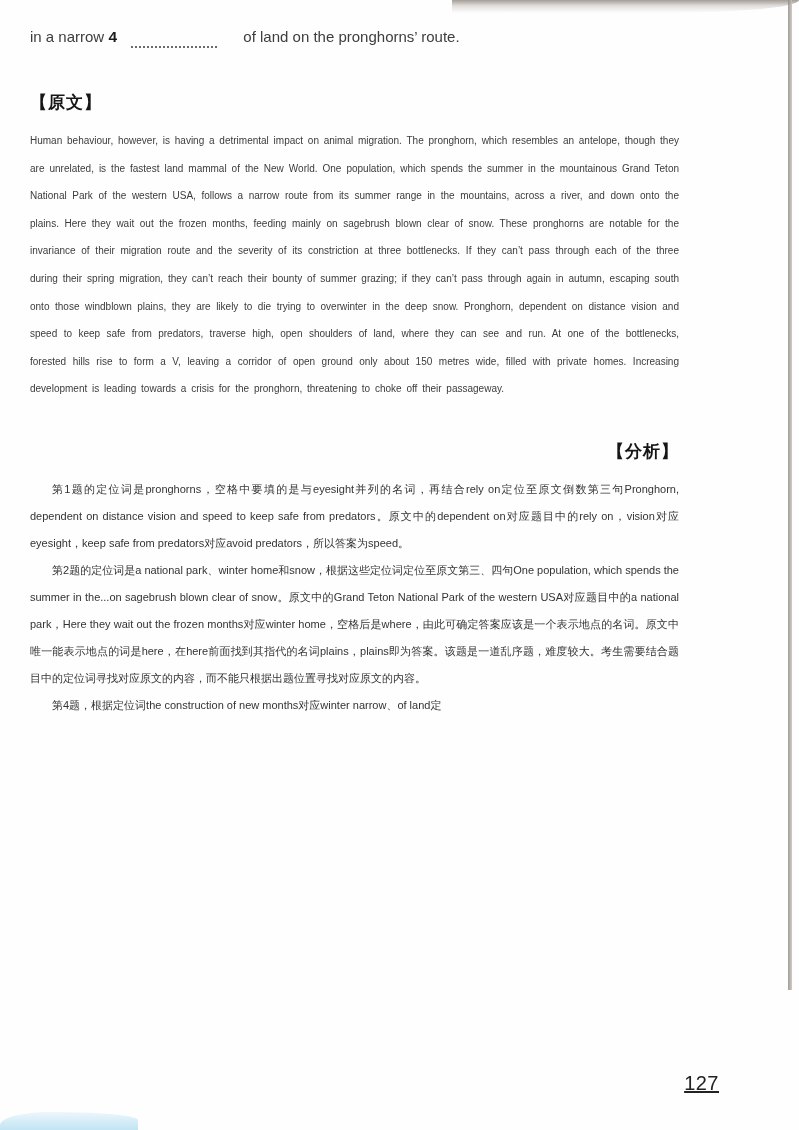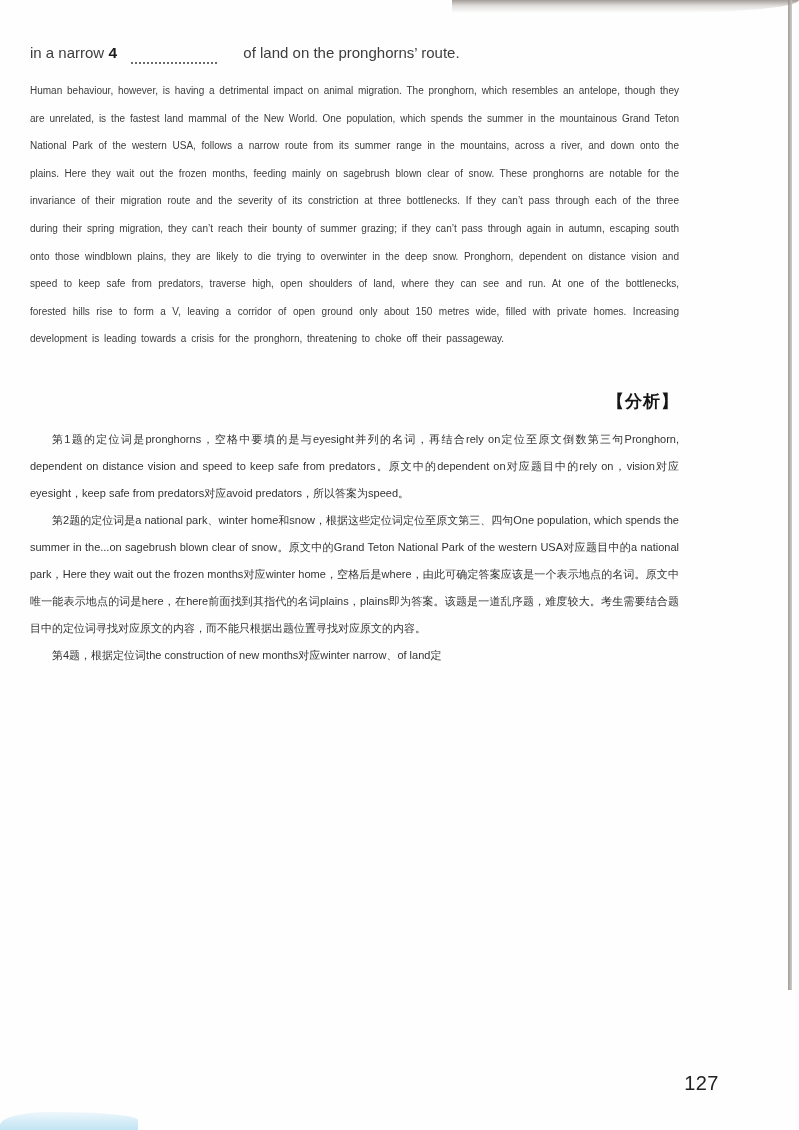--- a/index.html
+++ b/index.html
@@ -21,21 +21,21 @@
     background: linear-gradient(to right, #8f8a85, #c9c4bf);
     opacity: 0.85;
   }
   .scan-smudge-blue {
     position: absolute; left: 0; top: 1112px; width: 138px; height: 18px;
     background: linear-gradient(to bottom, rgba(188,225,243,0.25), rgba(173,219,240,0.75));
     border-radius: 45% 80% 0 0 / 90% 55% 0 0;
   }
   .content {
     position: absolute; left: 0; top: 0; width: 710px;
-    padding: 16px 31px 0 30px; box-sizing: border-box;
+    padding: 0 31px 0 30px; box-sizing: border-box;
   }
   .question-line {
     margin: 0; padding-top: 28px;
     font-size: 15px; color: #3d3d3d;
   }
   .question-line b { color: #1c1c1c; font-size: 15.5px; }
   .answer-blank {
     display: inline-block; width: 86px; height: 13px;
     border-bottom: 2px dotted #6b6b6b;
     margin: 0 22px 0 10px;
@@ -58,41 +58,42 @@
   .body-zh {
     margin: 0; 
     font-size: 11px; line-height: 27px;
     text-align: justify; text-justify: inter-word;
     text-indent: 2em;
     color: #333333;
   }
   .analysis-block { margin-top: 13px; }
   .page-number {
     position: absolute; top: 1072px; right: 80px;
-    font-size: 20px; color: #222222; letter-spacing: 0.5px;
+    font-size: 20px; color: #222222; letter-spacing: 0.5px; text-decoration: underline;
   }
 </style>
 </head>
 <body>
 
 <div class="page">
 
   <div class="scan-shadow-top"></div>
   <div class="scan-edge-line"></div>
   <div class="scan-smudge-blue"></div>
 
   <div class="content">
 
     <p class="question-line">
       <span>in a narrow</span>
       <b>4</b>
       <span class="answer-blank"></span>
       <span>of land on the pronghorns’ route.</span>
     </p>
 
+    <h2 class="section-header header-original">【原文】</h2>
 
     <p class="body-en">Human behaviour, however, is having a detrimental impact on animal migration. The pronghorn, which resembles an antelope, though they are unrelated, is the fastest land mammal of the New World. One population, which spends the summer in the mountainous Grand Teton National Park of the western USA, follows a narrow route from its summer range in the mountains, across a river, and down onto the plains. Here they wait out the frozen months, feeding mainly on sagebrush blown clear of snow. These pronghorns are notable for the invariance of their migration route and the severity of its constriction at three bottlenecks. If they can’t pass through each of the three during their spring migration, they can’t reach their bounty of summer grazing; if they can’t pass through again in autumn, escaping south onto those windblown plains, they are likely to die trying to overwinter in the deep snow. Pronghorn, dependent on distance vision and speed to keep safe from predators, traverse high, open shoulders of land, where they can see and run. At one of the bottlenecks, forested hills rise to form a V, leaving a corridor of open ground only about 150 metres wide, filled with private homes. Increasing development is leading towards a crisis for the pronghorn, threatening to choke off their passageway.</p>
 
     <h2 class="section-header header-analysis">【分析】</h2>
 
     <div class="analysis-block">
       <p class="body-zh">第1题的定位词是pronghorns，空格中要填的是与eyesight并列的名词，再结合rely on定位至原文倒数第三句Pronghorn, dependent on distance vision and speed to keep safe from predators。原文中的dependent on对应题目中的rely on，vision对应eyesight，keep safe from predators对应avoid predators，所以答案为speed。</p>
       <p class="body-zh">第2题的定位词是a national park、winter home和snow，根据这些定位词定位至原文第三、四句One population, which spends the summer in the...on sagebrush blown clear of snow。原文中的Grand Teton National Park of the western USA对应题目中的a national park，Here they wait out the frozen months对应winter home，空格后是where，由此可确定答案应该是一个表示地点的名词。原文中唯一能表示地点的词是here，在here前面找到其指代的名词plains，plains即为答案。该题是一道乱序题，难度较大。考生需要结合题目中的定位词寻找对应原文的内容，而不能只根据出题位置寻找对应原文的内容。</p>
       <p class="body-zh">第4题，根据定位词the construction of new months对应winter narrow、of land定</p>
     </div>

